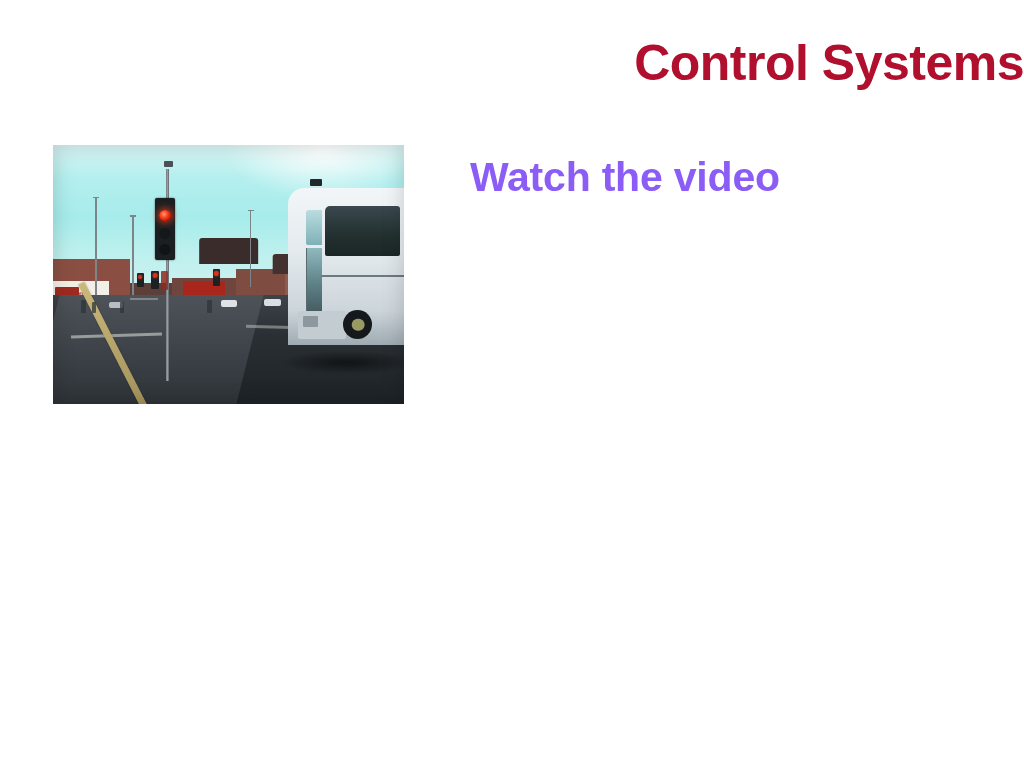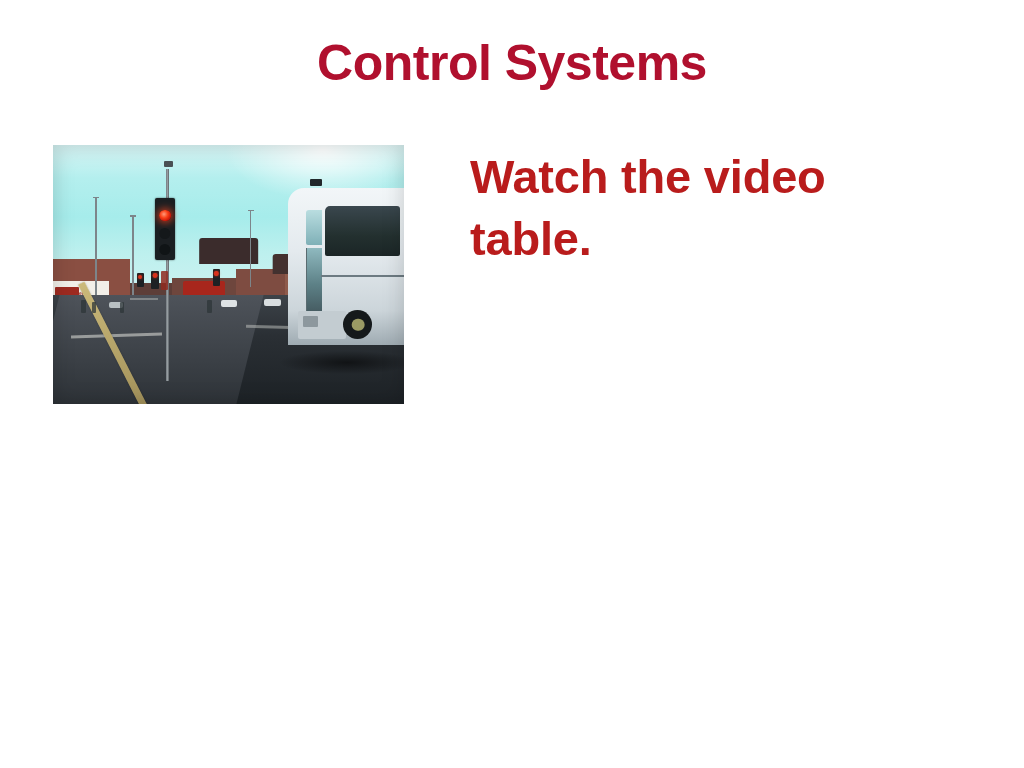--- a/index.html
+++ b/index.html
@@ -21,41 +21,41 @@
     inset: 0;
     background: #ffffff;
   }
 
   
   .slide-title {
     position: absolute;
     left: 0;
     top: 36px;
     width: 1024px;
-    text-align: center;
+    text-align: right;
     font-family: "Liberation Sans", sans-serif;
     font-weight: bold;
     font-size: 50px;
     line-height: 1.08;
     letter-spacing: -0.5px;
     color: #b0102e;
     white-space: nowrap;
   }
 
   
   .body-text {
     position: absolute;
     left: 470px;
     top: 146px;
     width: 420px;
     font-family: "Liberation Sans", sans-serif;
     font-weight: bold;
-    font-size: 47px;
+    font-size: 41px;
     line-height: 62px;
-    color: #b91c1c;
+    color: #8b5cf6;
     letter-spacing: -0.2px;
   }
 
   
   .photo {
     position: absolute;
     left: 53px;
     top: 145px;
     width: 351px;
     height: 259px;
@@ -574,16 +574,15 @@
           <div class="bus-hub"></div>
         </div>
       </div>
     </div>
 
     <div class="photo-vignette"></div>
   </div>
 
   <div class="body-text">
     <div>Watch the video</div>
-    <div>table.</div>
   </div>
 
 </div>
 
 </body></html>

